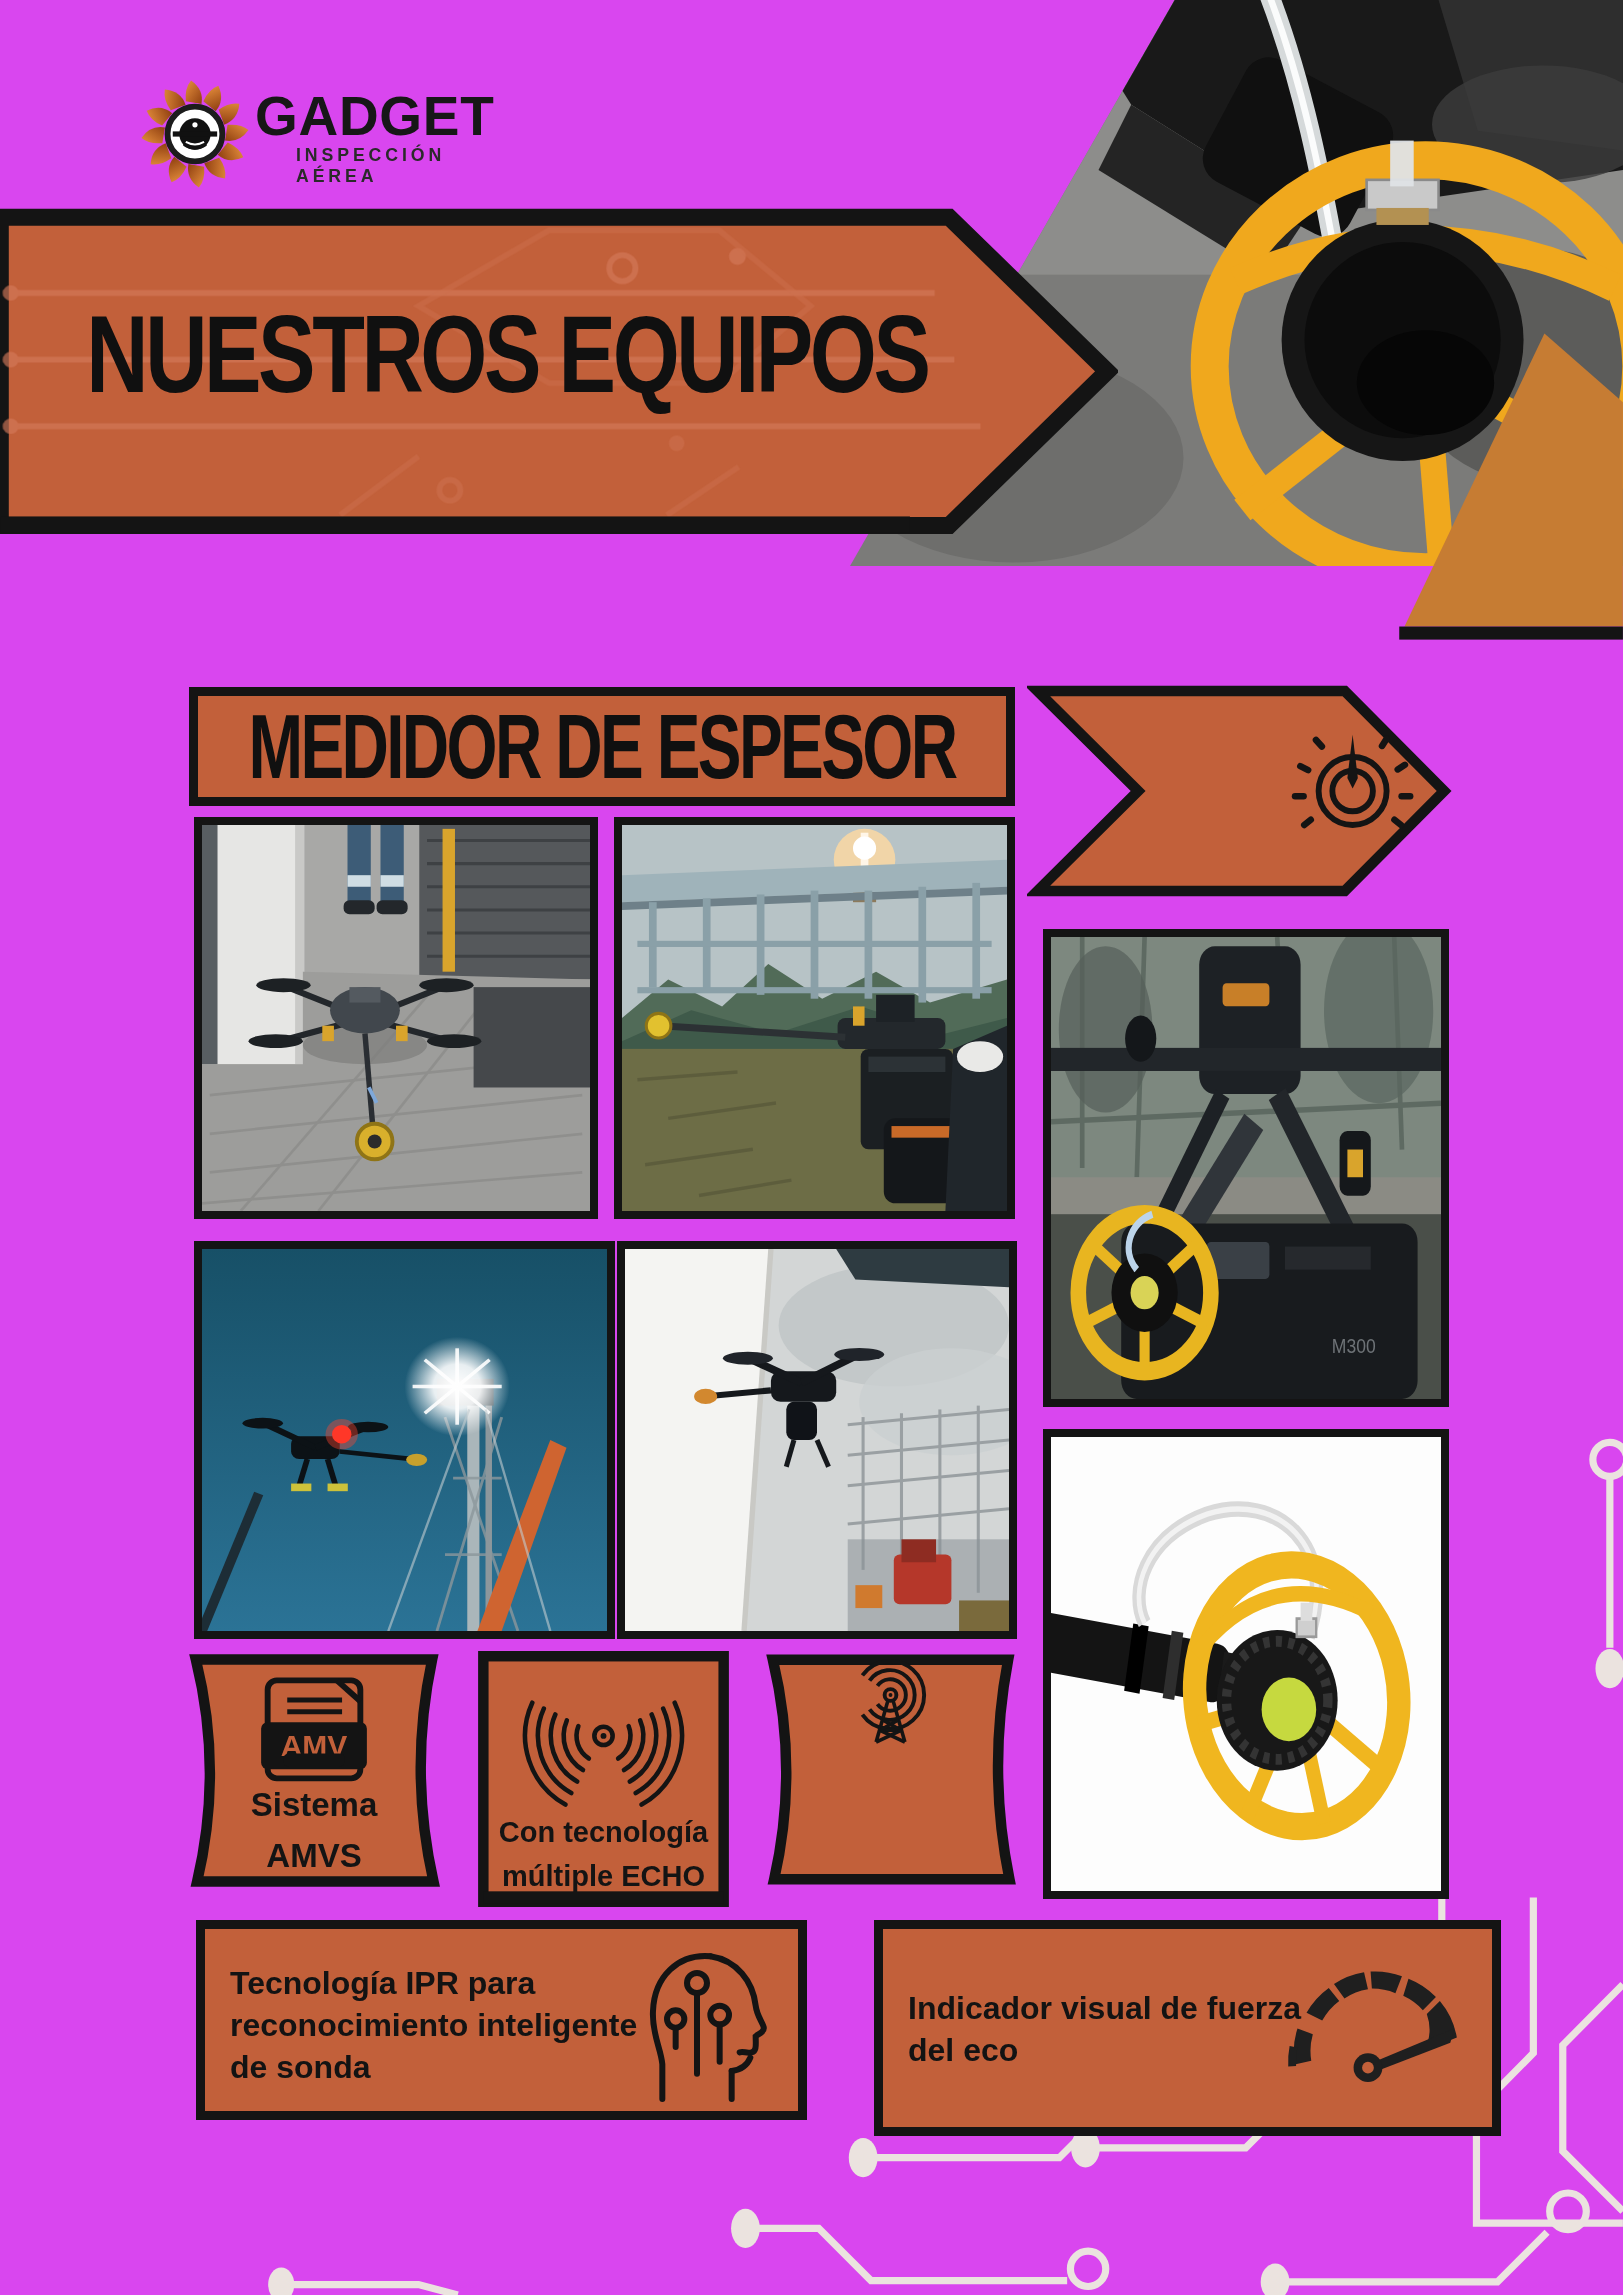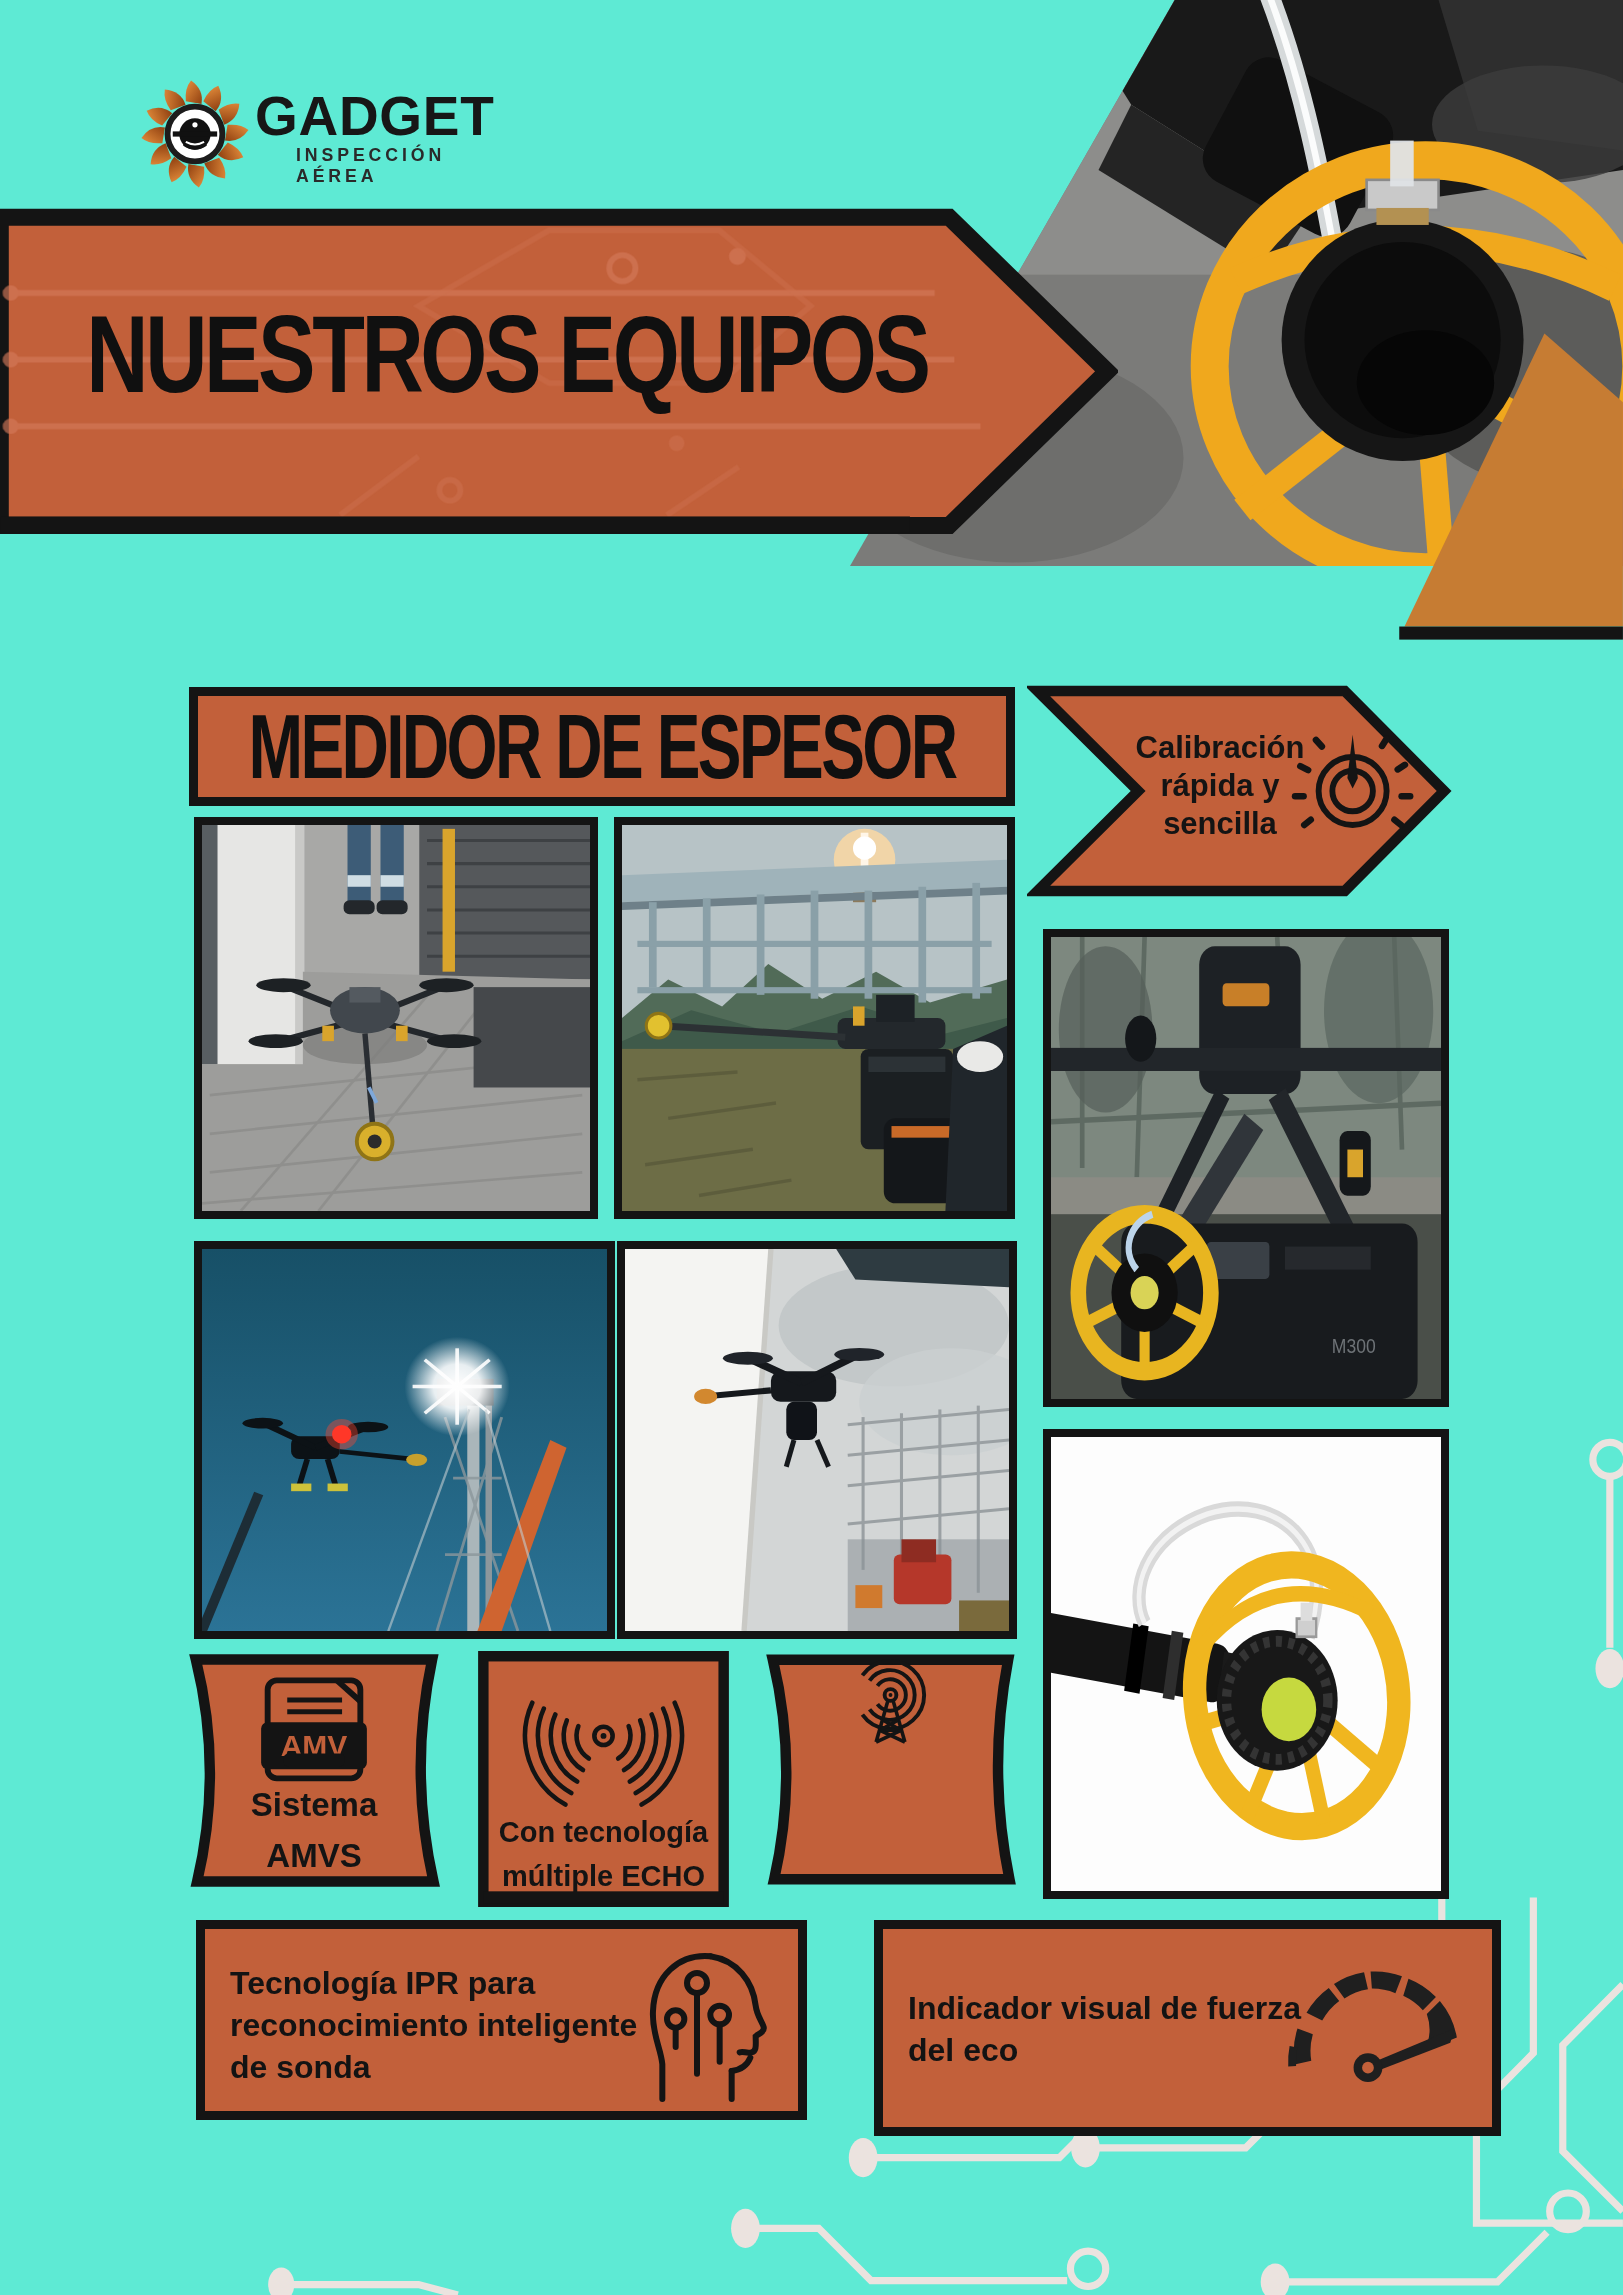--- a/index.html
+++ b/index.html
@@ -1,16 +1,16 @@
 <!DOCTYPE html>
 <html style="font-size:10.5px"><head>
 <meta charset="utf-8">
 <style>
   html,body{margin:0;padding:0;background:#ffffff;}
-  .page{position:relative;width:1623px;height:2295px;background:#5eead4;overflow:hidden;
+  .page{position:relative;width:1623px;height:2295px;background:#d946ef;overflow:hidden;
         font-family:"Liberation Sans", sans-serif;color:#141414;}
   svg{display:block}
   .abs{position:absolute;}
   
   .logo{left:134px;top:72px;width:366px;height:124px;}
   .brand-text{left:255px;top:84px;width:216px;text-align:left;font-weight:bold;
      font-size:55px;letter-spacing:0.7px;color:#171717;transform:scaleY(1.02);}
   .brand-tagline{left:296px;top:145px;width:183px;font-size:17.7px;font-weight:bold;
      letter-spacing:3.9px;color:#2a2a2a;}
   
@@ -193,25 +193,20 @@
         <line x1="-56" y1="-78" x2="-47" y2="-68"></line>
         <line x1="52" y1="-80" x2="45" y2="-69"></line>
         <line x1="80" y1="-40" x2="69" y2="-33"></line>
         <line x1="88" y1="8" x2="75" y2="8"></line>
         <line x1="-88" y1="8" x2="-75" y2="8"></line>
         <line x1="74" y1="52" x2="64" y2="44"></line>
         <line x1="-74" y1="52" x2="-64" y2="44"></line>
       </g>
     </g>
   </svg>
-  <div class="abs callout-text" style="z-index:3">
-    <div>Calibración</div>
-    <div>rápida y</div>
-    <div>sencilla</div>
-  </div>
 
   <div class="abs photo ph1" style="z-index:2">
     <svg viewBox="0 0 100 100" preserveAspectRatio="none">
       <rect width="100" height="100" fill="#a8a8a6"></rect>
       <rect x="0" y="0" width="26" height="62" fill="#e6e6e4"></rect>
       <rect x="0" y="0" width="4" height="62" fill="#585e62"></rect>
       <rect x="24" y="0" width="2.4" height="62" fill="#c9c9c7"></rect>
       <rect x="56" y="0" width="44" height="40" fill="#55585b"></rect>
       <g stroke="#3e4144" stroke-width=".8">
         <line x1="58" y1="4" x2="100" y2="4"></line>

